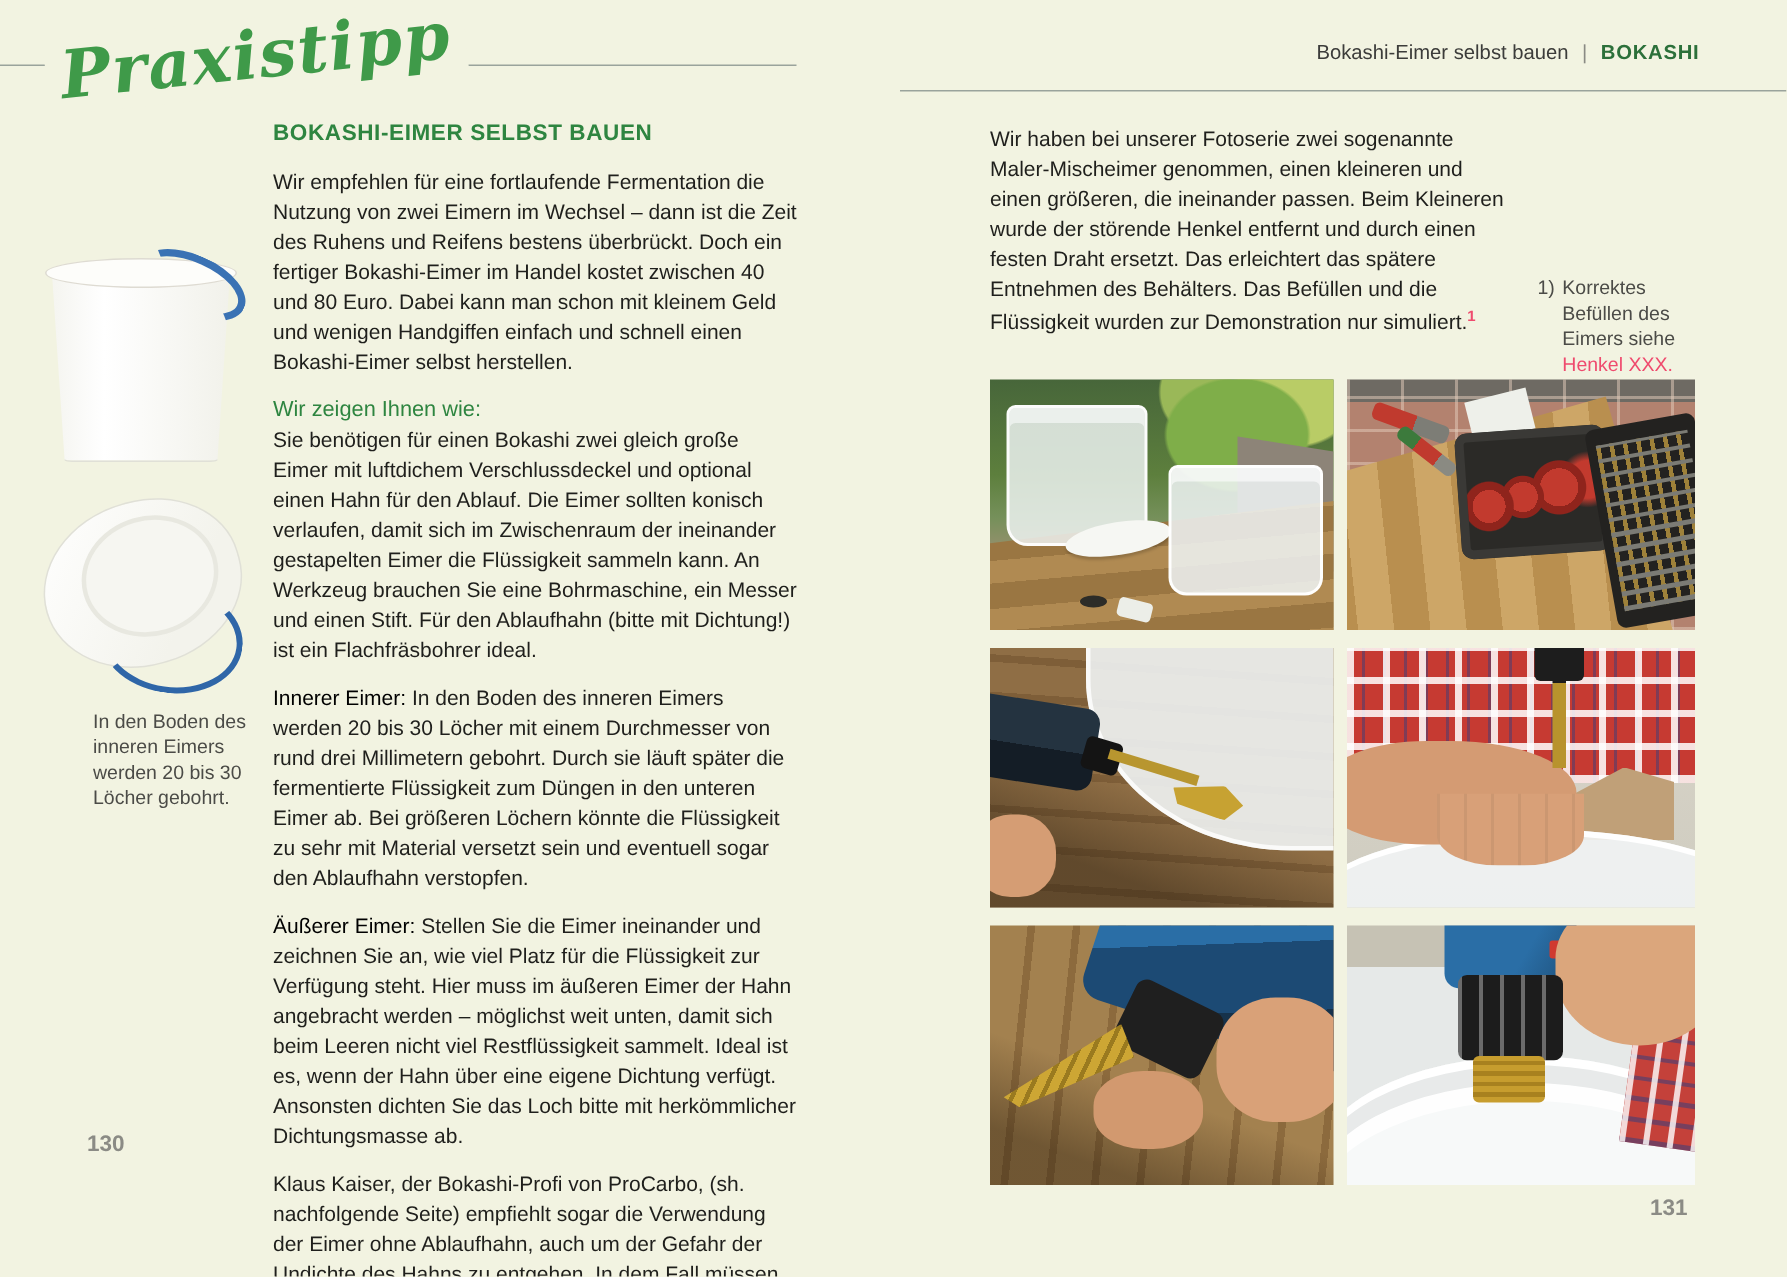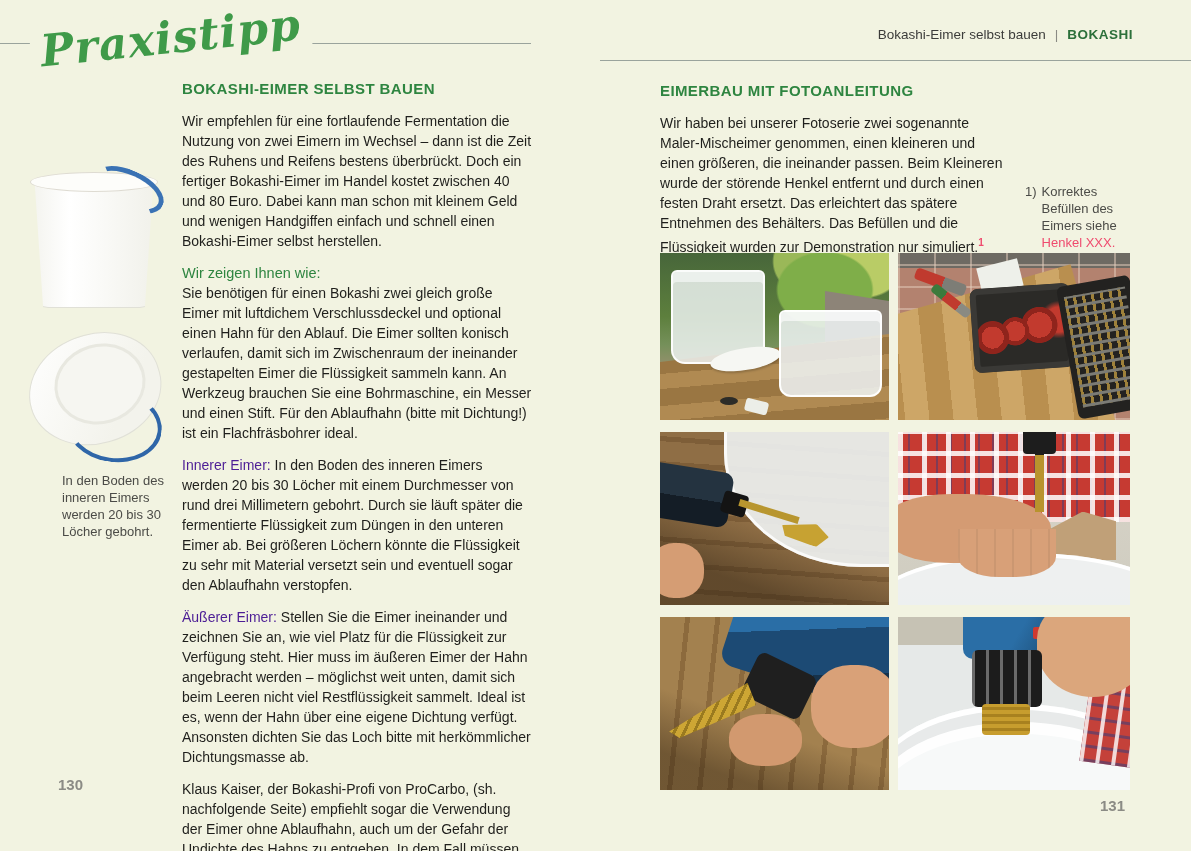--- a/index.html
+++ b/index.html
@@ -25,28 +25,28 @@
   .article-col{position:absolute;width:350px;font-size:14px;line-height:20px;hyphens:none;}
   .left-article{left:182px;top:80px;}
   .article-col h2{
     margin:0 0 13px 0;font-size:15px;line-height:18px;color:#2e8540;
     letter-spacing:.4px;font-weight:bold;
   }
   .article-col h3{
     margin:0;font-size:14.5px;line-height:20px;color:#2e8540;font-weight:normal;
   }
   .article-col p{margin:0 0 12px 0;}
-  .plabel{color:#4c1d95;}
+  .plabel{color:#000000;}
   .margin-col{position:absolute;left:28px;top:170px;width:142px;}
   .caption{
     margin:22px 0 0 34px;width:108px;
     font-size:13px;line-height:17px;color:#4b4b47;
   }
   .pagenum{position:absolute;font-size:15px;font-weight:bold;color:#8b8b85;}
-  .pn-left{left:58px;top:776px;}
+  .pn-left{left:58px;top:754px;}
   .pn-right{left:1100px;top:797px;}
 
   
   .bucket-fig{position:relative;}
   .mb1{width:132px;height:138px;}
   .mb1 .mb-body{
     position:absolute;left:4px;top:10px;right:4px;bottom:0;
     background:linear-gradient(90deg,#f4f4ef 0,#ffffff 30%,#f1f1ea 100%);
     border:1px solid #e0e0d7;border-radius:4px 4px 16px 16px;
     clip-path:polygon(2% 0,98% 0,91% 100%,9% 100%);
@@ -253,21 +253,20 @@
 <div class="pagenum pn-left">130</div>
 
 <div class="running-head">
   <span>Bokashi-Eimer selbst bauen</span>
   <span class="rh-sep">|</span>
   <span class="rh-section">BOKASHI</span>
 </div>
 <div class="rule rule-right"></div>
 
 <div class="article-col right-article">
-  <h2>EIMERBAU MIT FOTOANLEITUNG</h2>
   <p><span>Wir haben bei unserer Fotoserie zwei sogenannte Maler-Mischeimer genommen, einen kleineren und einen größeren, die ineinander passen. Beim Kleineren wurde der störende Henkel entfernt und durch einen festen Draht ersetzt. Das erleichtert das spätere Entnehmen des Behälters. Das Befüllen und die Flüssigkeit wurden zur Demonstration nur simuliert.</span><sup class="fn">1</sup></p>
 </div>
 
 <div class="sidenote">
   <span class="sn-marker">1)</span>
   <span class="sn-body"><span>Korrektes Befüllen des Eimers siehe</span> <span class="sn-link">Henkel XXX.</span></span>
 </div>
 
 <div class="photo-grid">
   <div class="photo p1">

